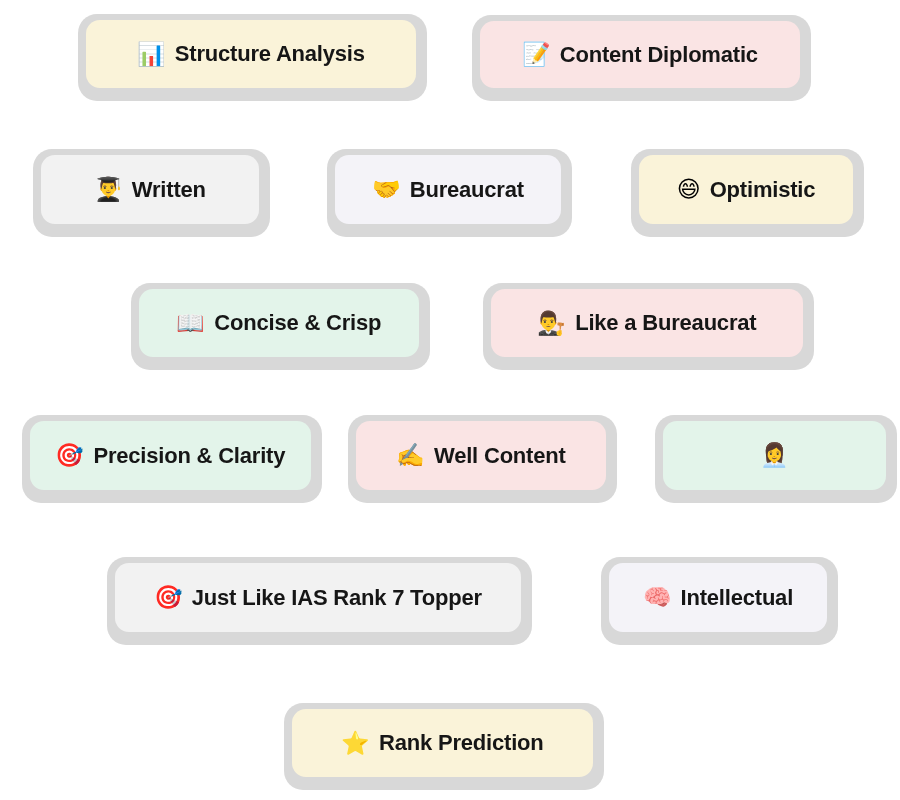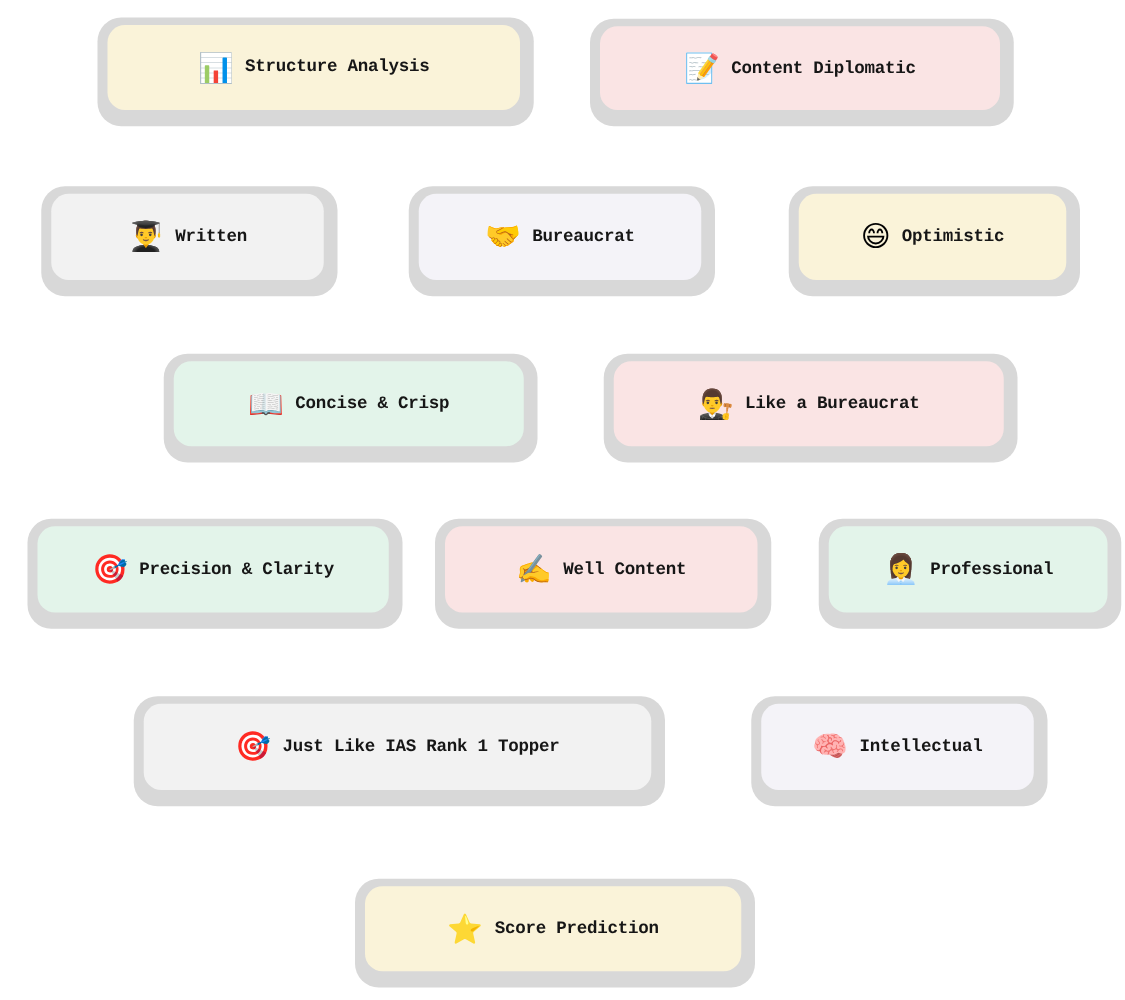--- a/index.html
+++ b/index.html
@@ -45,26 +45,25 @@
     gap: 9px;
     box-sizing: border-box;
     background: #eee;
   }
   .chip .emoji {
     font-size: 23px;
     line-height: 1;
     flex: 0 0 auto;
   }
   .chip .label {
-    font-size: 14px;
+    font-size: 22px;
     font-weight: 700;
     color: var(--color-text, #161616);
     letter-spacing: -0.2px;
     white-space: nowrap;
-    font-family: Liberation Mono, monospace;
   }
 </style>
 </head>
 <body style="background: rgb(255, 255, 255);">
 
 <div class="canvas">
 
   <div class="chip-wrap" style="left:86px; top:20px; width:330px; height:68px;">
     <div class="chip" style="background: rgb(250, 243, 217);">
       <span class="emoji">📊</span>
@@ -124,38 +123,37 @@
   <div class="chip-wrap" style="left:356px; top:421px; width:250px; height:69px;">
     <div class="chip" style="background: rgb(250, 228, 228);">
       <span class="emoji">✍️</span>
       <span class="label">Well Content</span>
     </div>
   </div>
 
   <div class="chip-wrap" style="left:663px; top:421px; width:223px; height:69px;">
     <div class="chip" style="background: rgb(227, 244, 234);">
       <span class="emoji">👩‍💼</span>
-      <span class="label">Professional</span>
     </div>
   </div>
 
   <div class="chip-wrap" style="left:115px; top:563px; width:406px; height:69px;">
     <div class="chip" style="background: rgb(242, 242, 242);">
       <span class="emoji">🎯</span>
-      <span class="label">Just Like IAS Rank 1 Topper</span>
+      <span class="label">Just Like IAS Rank 7 Topper</span>
     </div>
   </div>
 
   <div class="chip-wrap" style="left:609px; top:563px; width:218px; height:69px;">
     <div class="chip" style="background: rgb(244, 243, 248);">
       <span class="emoji">🧠</span>
       <span class="label">Intellectual</span>
     </div>
   </div>
 
   <div class="chip-wrap" style="left:292px; top:709px; width:301px; height:68px;">
     <div class="chip" style="background: rgb(250, 243, 217);">
       <span class="emoji">⭐</span>
-      <span class="label">Score Prediction</span>
+      <span class="label">Rank Prediction</span>
     </div>
   </div>
 
 </div>
 
 </body></html>

